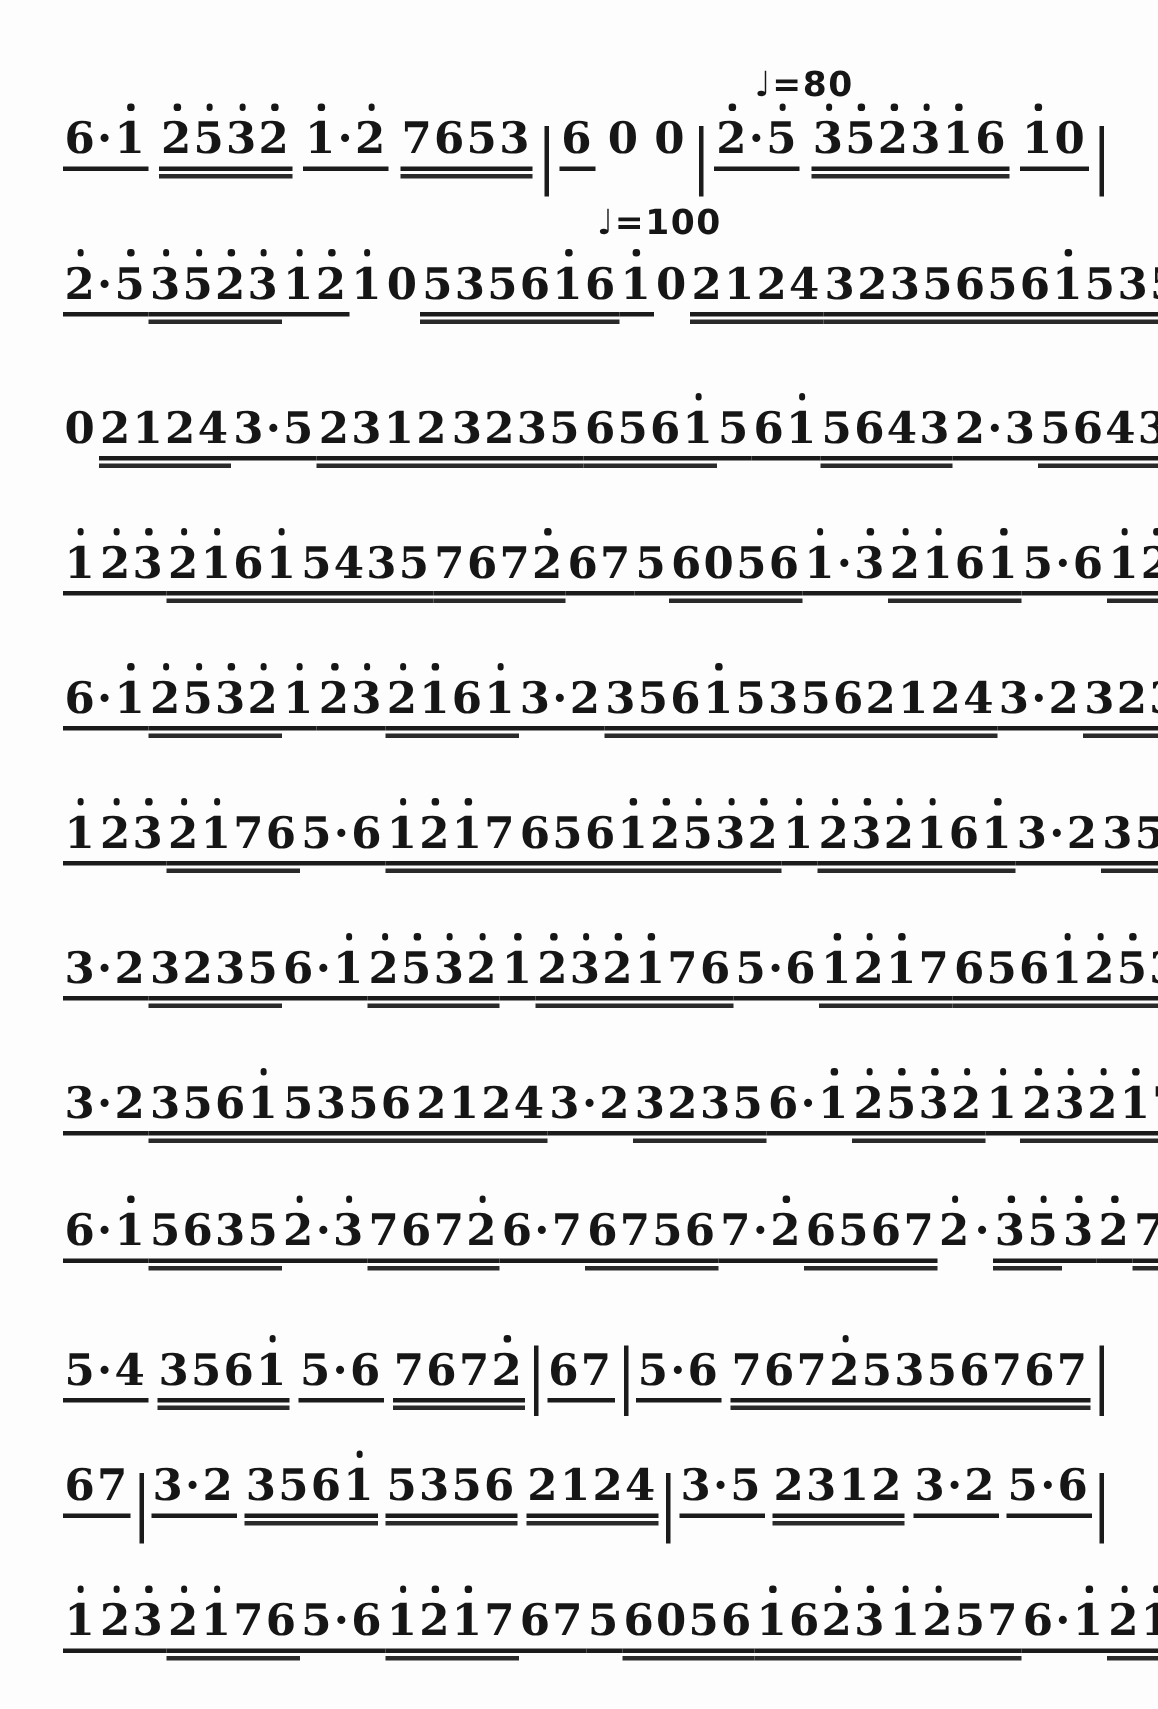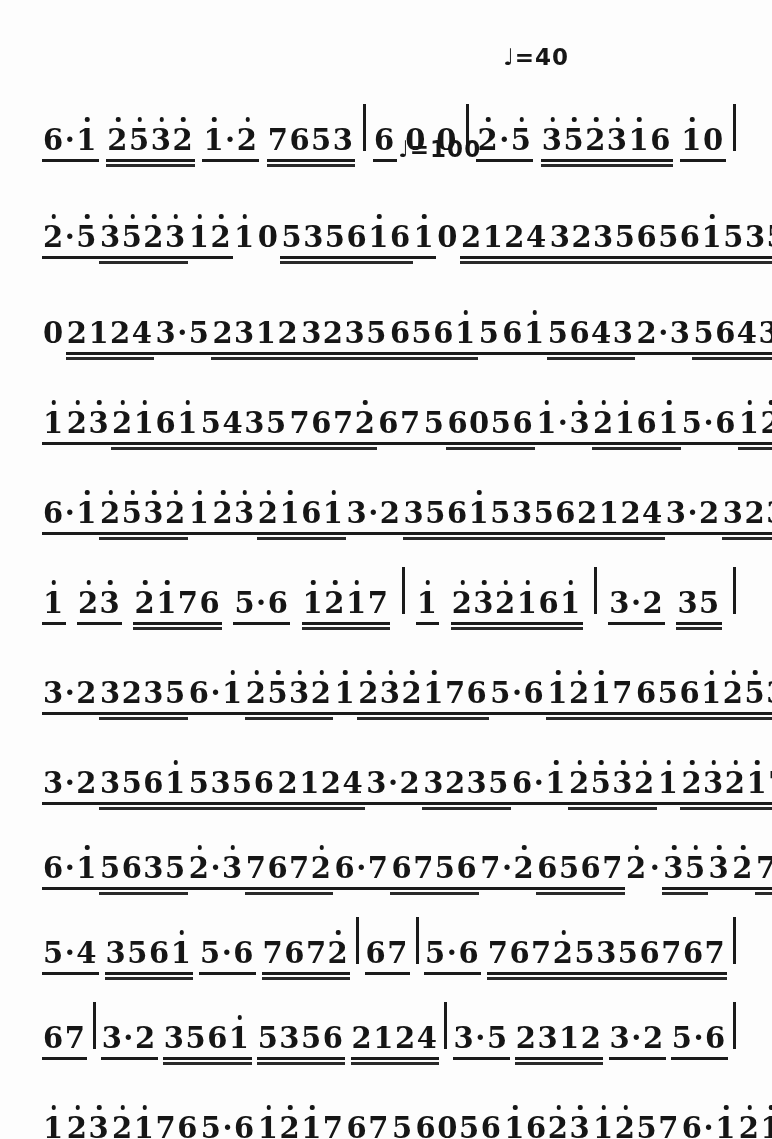--- a/index.html
+++ b/index.html
@@ -13,21 +13,21 @@
   }
   .line{
     position:absolute;left:42px;width:694px;
     display:flex;justify-content:space-between;align-items:baseline;
   }
   .tok{
     position:relative;display:inline-block;
     font-size:29px;font-weight:bold;line-height:34px;
     letter-spacing:1.5px;padding:0 1px;white-space:nowrap;
   }
-  .u1{border-bottom:3px solid #1b1b1b;padding-bottom:2px;margin-top:48px;}
+  .u1{border-bottom:3px solid #1b1b1b;padding-bottom:2px;}
   .u2{border-bottom:3px solid #1b1b1b;padding-bottom:2px;}
   .u2::after{
     content:"";position:absolute;left:0;right:0;bottom:-8px;height:3px;
     background:#2a2a2a;
   }
   .ch{position:relative;display:inline-block;}
   .odot{
     position:absolute;left:50%;top:-6px;transform:translateX(-50%);
     width:4.5px;height:4.5px;border-radius:50%;background:#161616;
   }
@@ -123,20 +123,21 @@
       <span class="tok u2"><span class="ch">3</span><span class="ch">2</span><span class="ch">3</span></span>
       <span class="bar"></span>
     </div>
     <div class="line" style="top: 538px;">
       <span class="tok u1"><span class="ch">1<b class="odot"></b></span></span>
       <span class="tok u1"><span class="ch">2<b class="odot"></b></span><span class="ch">3<b class="odot"></b></span></span>
       <span class="tok u2"><span class="ch">2<b class="odot"></b></span><span class="ch">1<b class="odot"></b></span><span class="ch">7</span><span class="ch">6</span></span>
       <span class="tok u1"><span class="ch">5</span><span class="ch">·</span><span class="ch">6</span></span>
       <span class="tok u2"><span class="ch">1<b class="odot"></b></span><span class="ch">2<b class="odot"></b></span><span class="ch">1<b class="odot"></b></span><span class="ch">7</span></span>
       <span class="bar"></span>
+      <span class="tok u2"><span class="ch">6</span><span class="ch">5</span><span class="ch">6</span><span class="ch">1<b class="odot"></b></span><span class="ch">2<b class="odot"></b></span><span class="ch">5<b class="odot"></b></span><span class="ch">3<b class="odot"></b></span><span class="ch">2<b class="odot"></b></span></span>
       <span class="tok u1"><span class="ch">1<b class="odot"></b></span></span>
       <span class="tok u2"><span class="ch">2<b class="odot"></b></span><span class="ch">3<b class="odot"></b></span><span class="ch">2<b class="odot"></b></span><span class="ch">1<b class="odot"></b></span><span class="ch">6</span><span class="ch">1<b class="odot"></b></span></span>
       <span class="bar"></span>
       <span class="tok u1"><span class="ch">3</span><span class="ch">·</span><span class="ch">2</span></span>
       <span class="tok u2"><span class="ch">3</span><span class="ch">5</span></span>
       <span class="bar"></span>
     </div>
     <div class="line" style="top: 628px;">
       <span class="tok u1"><span class="ch">3</span><span class="ch">·</span><span class="ch">2</span></span>
       <span class="tok u2"><span class="ch">3</span><span class="ch">2</span><span class="ch">3</span><span class="ch">5</span></span>
@@ -221,15 +222,15 @@
       <span class="tok u1"><span class="ch">6</span><span class="ch">7</span></span>
       <span class="tok u1"><span class="ch">5</span></span>
       <span class="tok u2"><span class="ch">6</span><span class="ch">0</span><span class="ch">5</span><span class="ch">6</span></span>
       <span class="bar"></span>
       <span class="tok u2"><span class="ch">1<b class="odot"></b></span><span class="ch">6</span><span class="ch">2<b class="odot"></b></span><span class="ch">3<b class="odot"></b></span></span>
       <span class="tok u2"><span class="ch">1<b class="odot"></b></span><span class="ch">2<b class="odot"></b></span><span class="ch">5</span><span class="ch">7</span></span>
       <span class="tok u1"><span class="ch">6</span><span class="ch">·</span><span class="ch">1<b class="odot"></b></span></span>
       <span class="tok u2"><span class="ch">2<b class="odot"></b></span><span class="ch">1<b class="odot"></b></span></span>
       <span class="bar"></span>
     </div>
-    <div class="tempo tempo0">♩=40</div>
+    <div class="tempo tempo0">♩=80</div>
     <div class="tempo tempo1">♩=100</div>
   </div>
 
 </body></html>

